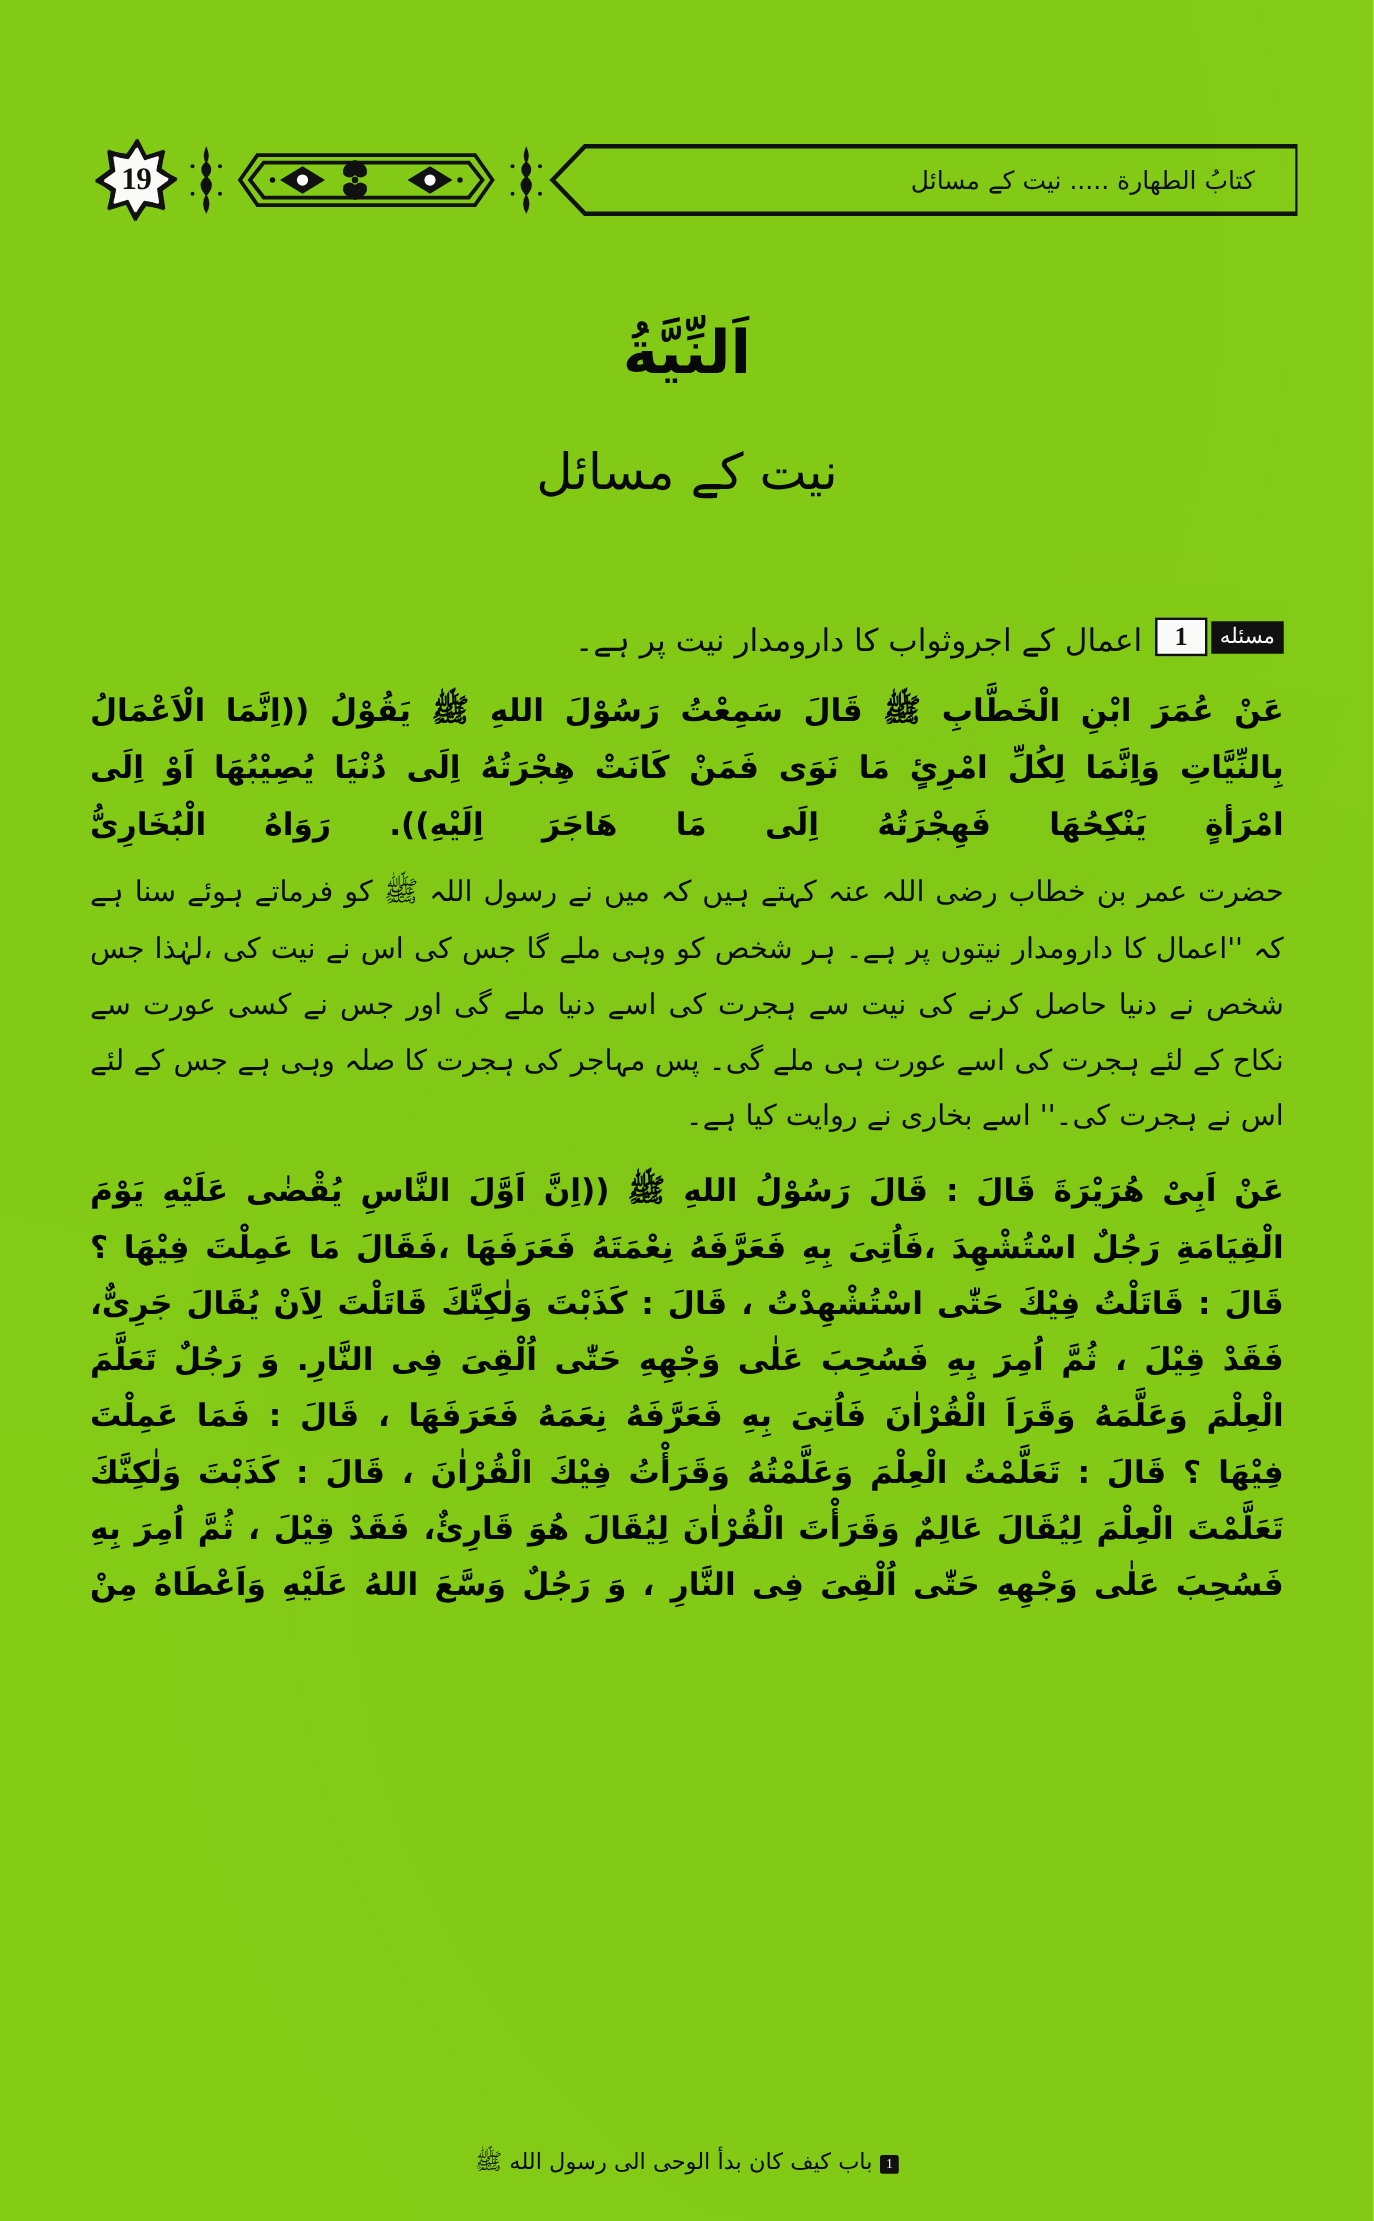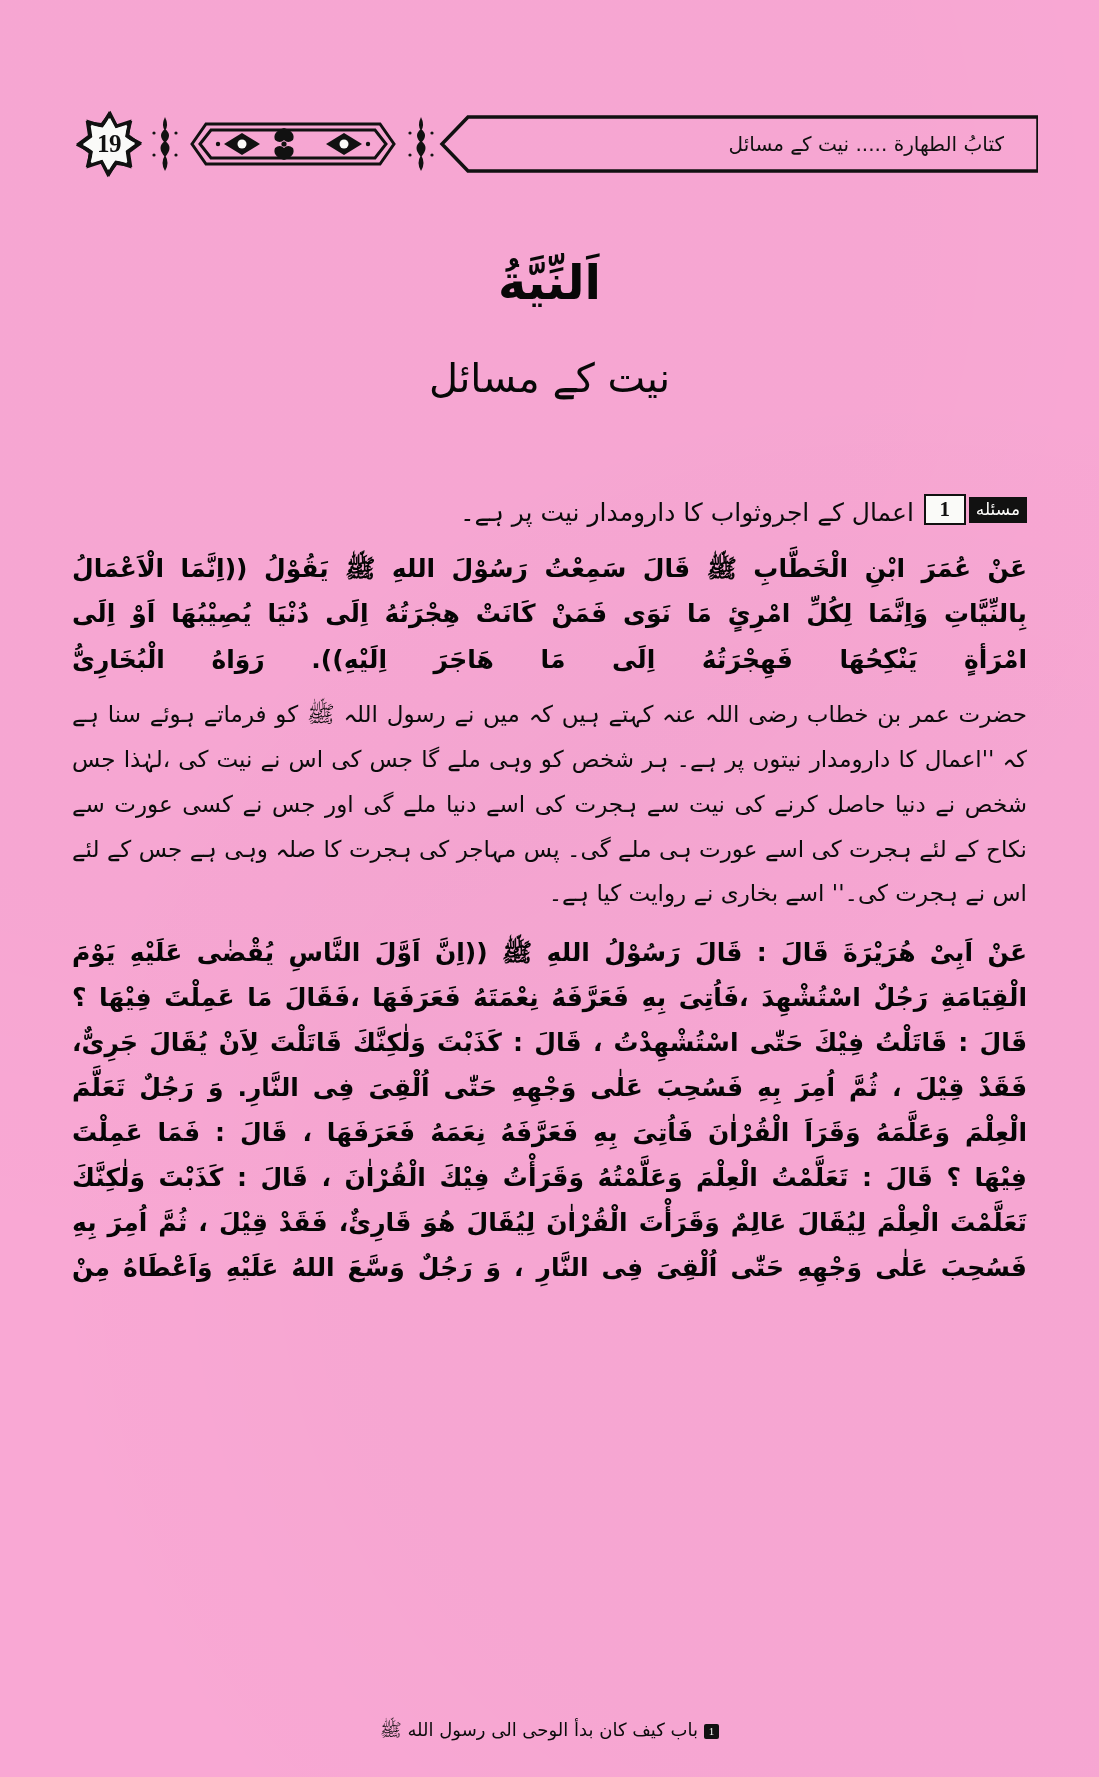--- a/index.html
+++ b/index.html
@@ -9,21 +9,21 @@
     font-family:"DejaVu Sans", sans-serif;
     color:#0d0d0d;
     overflow:hidden;
     position:relative;
   }
   .page{
     position:relative;
     width:1099px;height:1777px;
     box-sizing:border-box;
     padding:0;
-    background:#f9a8d4;
+    background:#84cc16;
   }
 
   
   .header{
     position:absolute;
     left:72px; top:104px;
     width:958px; height:80px;
     display:flex;align-items:center;
   }
   .star-badge{

